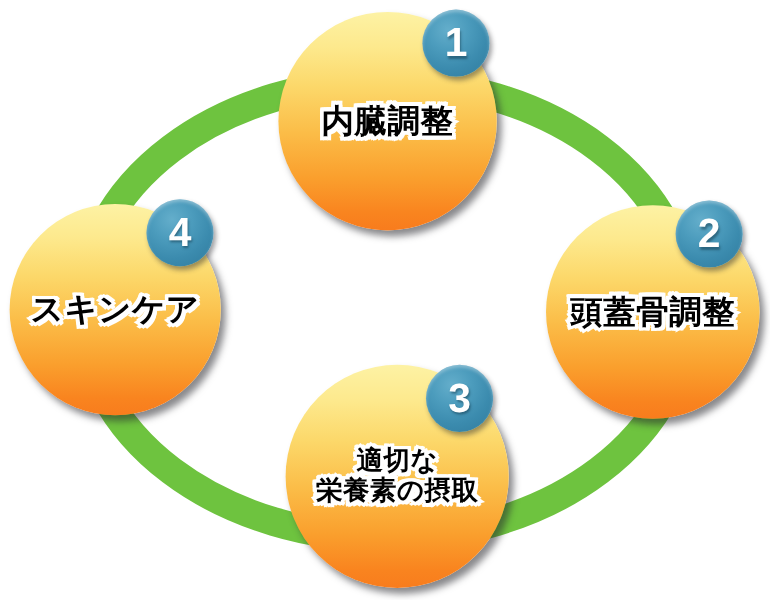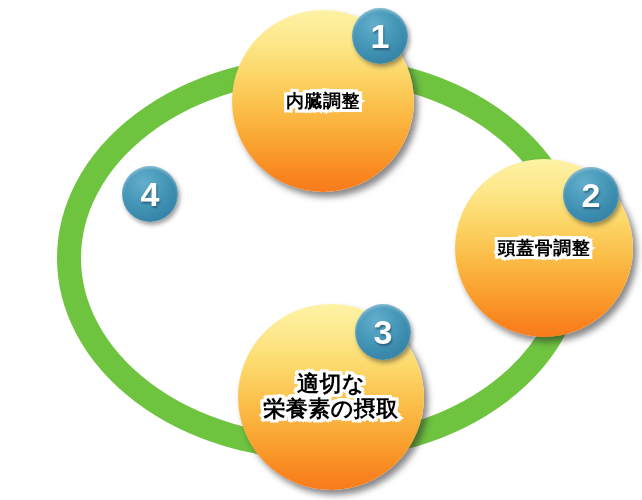--- a/index.html
+++ b/index.html
@@ -44,38 +44,38 @@
     align-items: center;
     justify-content: center;
     box-sizing: border-box;
   }
 
   .node-label {
     position: relative;
     text-align: center;
     color: #000000;
     font-weight: bold;
-    font-size: 18px;
+    font-size: 27px;
     line-height: 1.12;
     letter-spacing: 0.5px;
     white-space: pre-line;
     -webkit-text-stroke: 5px #ffffff;
     paint-order: stroke fill;
     text-shadow:
       -3px -3px 0 #fff,  3px -3px 0 #fff,
       -3px  3px 0 #fff,  3px  3px 0 #fff,
       -3px  0   0 #fff,  3px  0   0 #fff,
        0   -3px 0 #fff,  0    3px 0 #fff,
       -2px -3px 0 #fff,  2px -3px 0 #fff,
       -3px -2px 0 #fff,  3px  2px 0 #fff;
   }
 
   
   #node-1 { left: 232px; top:  10px; width: 182px; height: 182px; }
-  #node-2 { left: 455px; top: 159px; width: 178px; height: 178px; }
+  #node-2 { left: 455px; top: 171px; width: 178px; height: 178px; }
   #node-3 { left: 238px; top: 304px; width: 186px; height: 186px; }
   #node-4 { left:   8px; top: 170px; width: 176px; height: 176px; }
 
   #node-3 .node-label { font-size: 22px; }
 
   
   .badge {
     position: absolute;
     width: 56px;
     height: 56px;
@@ -130,17 +130,20 @@
   </div>
 
   <div class="node" id="node-3">
     <span class="node-label">適切な
 栄養素の摂取</span>
   </div>
   <div class="badge" id="badge-3">
     <span class="badge-num">3</span>
   </div>
 
+  <div class="node" id="node-4">
+    <span class="node-label">スキンケア</span>
+  </div>
   <div class="badge" id="badge-4">
     <span class="badge-num">4</span>
   </div>
 
 </div>
 
 </body></html>

